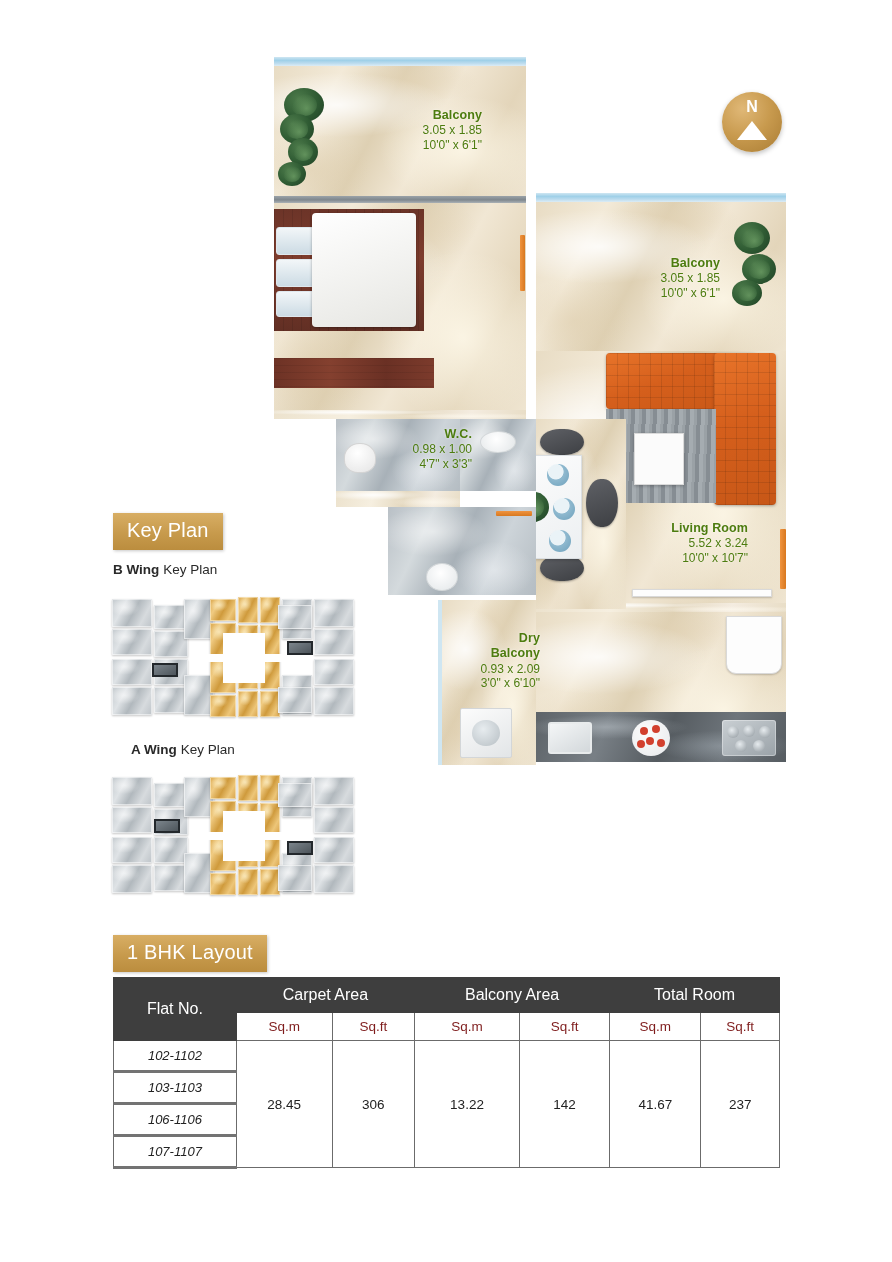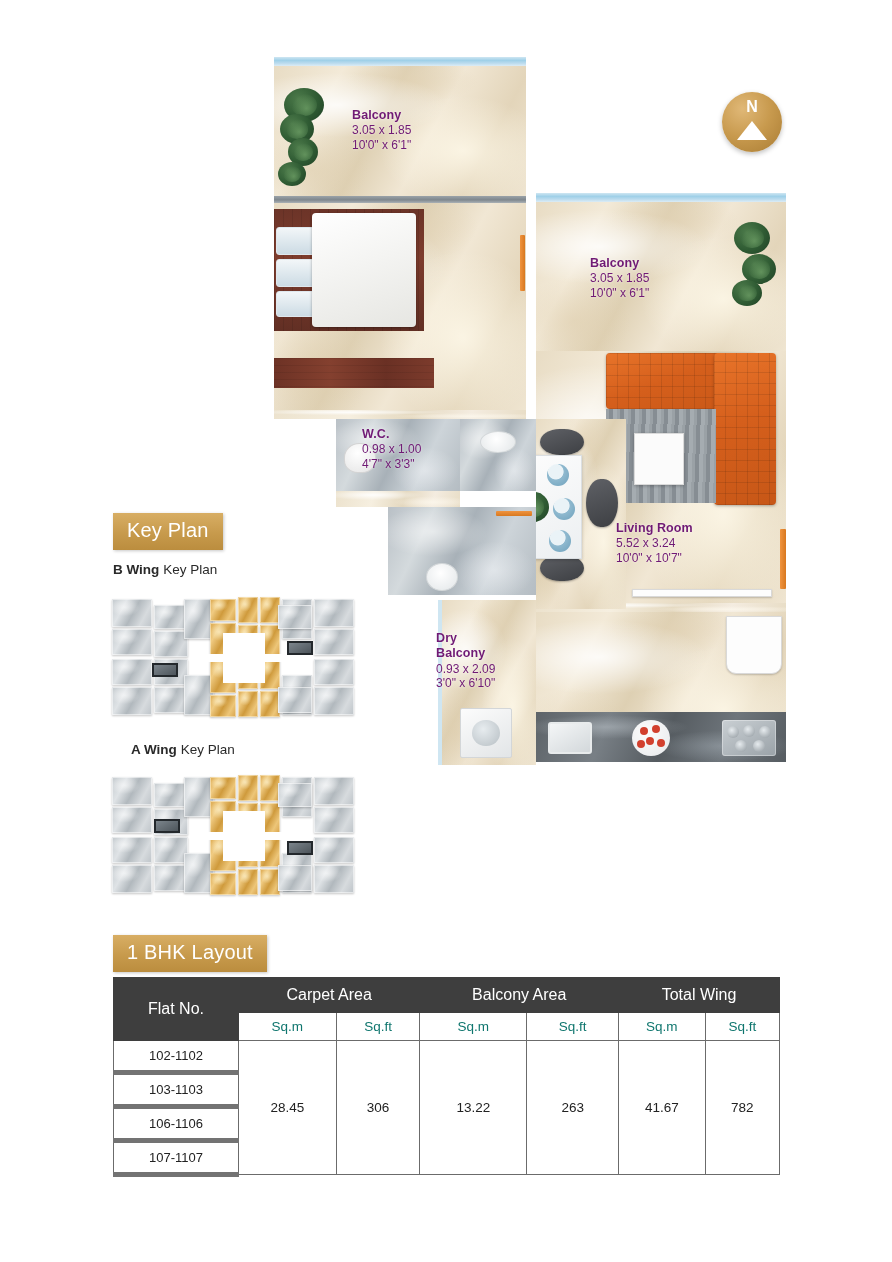--- a/index.html
+++ b/index.html
@@ -54,22 +54,22 @@
     background:
       repeating-linear-gradient(180deg, rgba(0,0,0,.07) 0 1px, transparent 1px 7px),
       linear-gradient(90deg, #6d3225 0%, #84402f 35%, #6a3024 70%, #7c3b2c 100%);
   }
   .slab-blue {
     background: linear-gradient(180deg,#cfe6f2 0%, #9fd0e8 38%, #bcdcee 70%, #dcecf5 100%);
   }
   .slab-grey { background: linear-gradient(180deg,#9aa2a8 0%,#7f878d 55%,#aab1b6 100%); }
 
   
-  .room-label { position: absolute; text-align: left; line-height: 1.22;
-                color: #701a75; text-shadow: 0 0 3px rgba(255,255,255,.65); }
+  .room-label { position: absolute; text-align: right; line-height: 1.22;
+                color: #4d7c0f; text-shadow: 0 0 3px rgba(255,255,255,.65); }
   .room-label .rl-name { font-weight: bold; font-size: 12.5px; letter-spacing: .1px; display:block; }
   .room-label .rl-dim  { font-size: 12px; display:block; }
 
   
   .plant { position: absolute; border-radius: 50%;
     background: radial-gradient(circle at 35% 32%, #4c7a4a 0%, #2f5b33 55%, #1f3f24 100%); }
   .plant:after{content:"";position:absolute;inset:18%;border-radius:50%;
     background:radial-gradient(circle at 60% 65%, rgba(120,170,110,.65), transparent 70%);}
 
   .bed-rug { position:absolute; }
@@ -157,24 +157,24 @@
       border:2px solid #23282c; }
   .kp-core { background:#ffffff; }
 
   
   #layout-title { left:113px; top:935px; }
   #areatable { position:absolute; left:113px; top:977px; width:667px;
     border-collapse:collapse; font-size:13px; }
   #areatable th, #areatable td { border:1px solid #6b6b6b; text-align:center; }
   #areatable thead tr.hdr-main th { background:#3e3e3e; color:#ffffff;
     font-weight:normal; font-size:16px; padding:8px 4px; border-color:#3e3e3e; }
-  #areatable thead tr.hdr-sub th { background:#ffffff; color:#0f766e; font-weight:normal;
+  #areatable thead tr.hdr-sub th { background:#ffffff; color:#7f1d1d; font-weight:normal;
     font-size:13.5px; padding:6px 4px; }
   #areatable tbody td { padding:7px 4px; font-size:13px; color:#222; }
-  #areatable tbody td.flat { border-bottom:5px solid #737373; }
+  #areatable tbody td.flat { border-bottom:3px solid #737373;font-style:italic; }
   #areatable tbody td.val { font-size:13.5px; }
 
   
   #footer { position:absolute; left:0; top:1160px; width:892px; height:100px; }
 </style>
 </head>
 <body>
 
 <div id="floorplan">
 
@@ -406,40 +406,40 @@
 </div>
 
 <div class="banner" id="layout-title">1 BHK Layout</div>
 
 <table id="areatable">
   <thead>
     <tr class="hdr-main">
       <th rowspan="2">Flat No.</th>
       <th colspan="2">Carpet Area</th>
       <th colspan="2">Balcony Area</th>
-      <th colspan="2">Total Wing</th>
+      <th colspan="2">Total Room</th>
     </tr>
     <tr class="hdr-sub">
       <th>Sq.m</th>
       <th>Sq.ft</th>
       <th>Sq.m</th>
       <th>Sq.ft</th>
       <th>Sq.m</th>
       <th>Sq.ft</th>
     </tr>
   </thead>
   <tbody>
     <tr>
       <td class="flat">102-1102</td>
       <td class="val" rowspan="4">28.45</td>
       <td class="val" rowspan="4">306</td>
       <td class="val" rowspan="4">13.22</td>
-      <td class="val" rowspan="4">263</td>
+      <td class="val" rowspan="4">142</td>
       <td class="val" rowspan="4">41.67</td>
-      <td class="val" rowspan="4">782</td>
+      <td class="val" rowspan="4">237</td>
     </tr>
     <tr>
       <td class="flat">103-1103</td>
     </tr>
     <tr>
       <td class="flat">106-1106</td>
     </tr>
     <tr>
       <td class="flat">107-1107</td>
     </tr>

